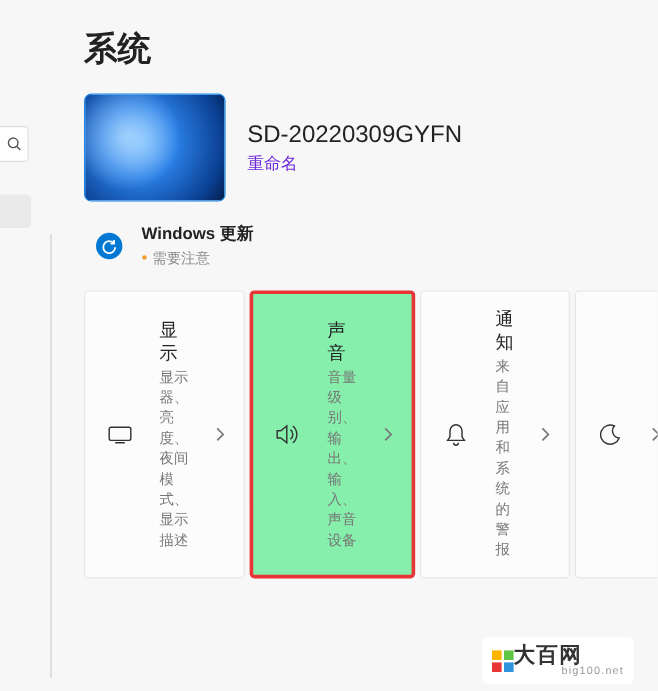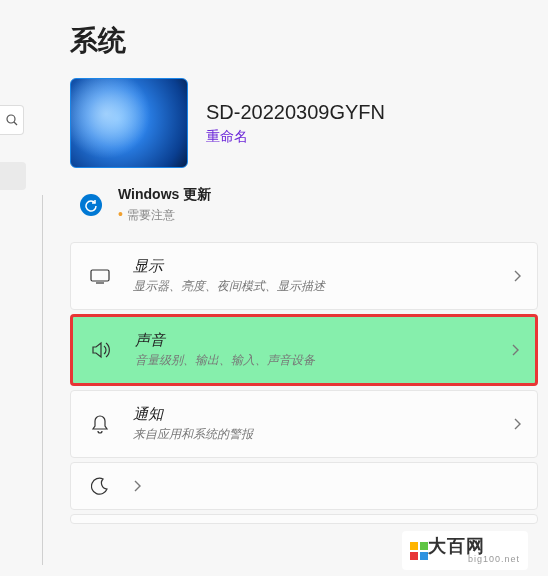--- a/index.html
+++ b/index.html
@@ -127,23 +127,22 @@
   margin-top: 2px;
 }
 .update-status::before {
   content: "•";
   color: #f0a030;
   margin-right: 4px;
   font-size: 14px;
 }
 .settings-list {
   display: flex;
-  flex-direction: column;
+  flex-direction: row;
   gap: 4px;
-  font-style: italic;
 }
 .settings-item {
   background: #fcfcfc;
   border: 1px solid #e6e6e6;
   border-radius: 4px;
   padding: 14px 16px 14px 18px;
   display: flex;
   align-items: center;
   gap: 22px;
   cursor: pointer;

